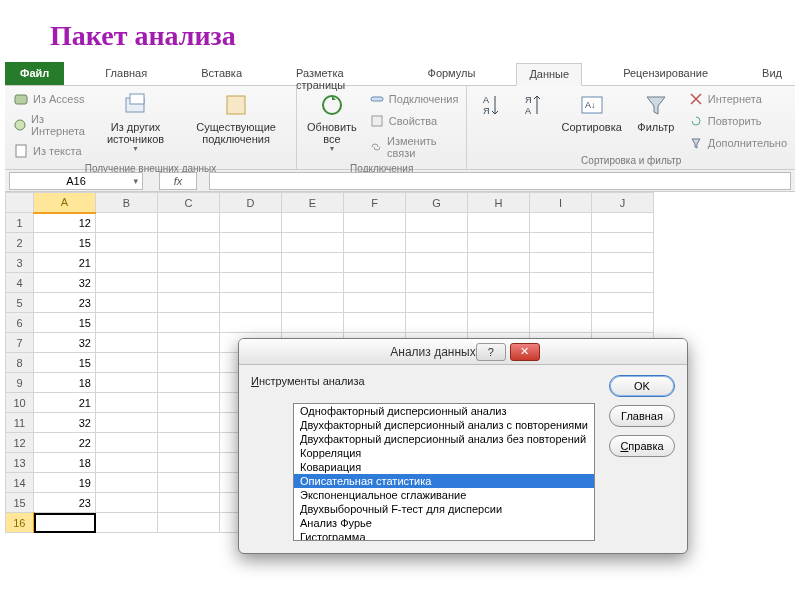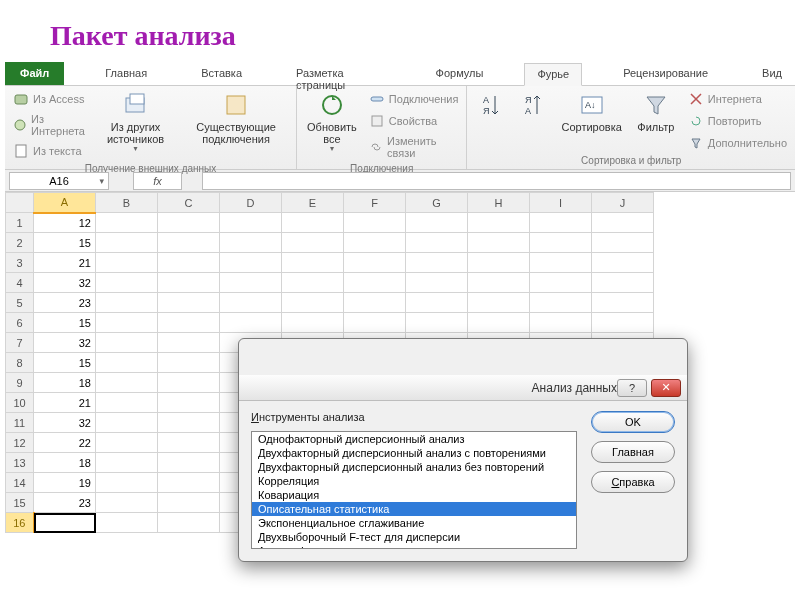--- a/index.html
+++ b/index.html
@@ -108,40 +108,40 @@
 
     
     .formula-bar {
       display: flex;
       align-items: center;
       border-bottom: 1px solid #ccc;
       height: 22px;
       background: #efefef;
     }
     .name-box {
-      width: 100px;
+      width: 134px;
       background: #fff;
       border: 1px solid #bbb;
       margin: 2px 4px;
       height: 18px;
       display:flex;
       align-items:center;
       justify-content:center;
       font-size: 11px;
       position:relative;
     }
     .name-box::after{
       content:"▾";
       position:absolute; right:4px; color:#666; font-size:9px;
     }
     .fx-icon {
-      width: 49px; height:18px;
+      width: 38px; height:18px;
       display:flex; align-items:center; justify-content:center;
       color:#555; font-style: italic;
-      border:1px solid #bbb; background:#fff; margin:2px 20px;
+      border:1px solid #bbb; background:#fff; margin:2px 12px;
     }
     .formula-input{
       flex:1; height:18px; background:#fff; border:1px solid #bbb;
       margin:2px 4px 2px 0;
     }
 
     
     .grid-wrap { position: relative; }
     table.sheet {
       border-collapse: collapse;
@@ -191,48 +191,48 @@
       top: 338px;
       width: 450px;
       background: #f0f0f0;
       border: 1px solid #7a7a7a;
       border-radius: 6px;
       box-shadow: 0 6px 18px rgba(0,0,0,.45);
       overflow: hidden;
       font-size: 11px;
     }
     .dlg-title {
-      display:flex; align-items:center; justify-content:flex-end;
+      display:flex; align-items:center; justify-content:center;
       height: 26px;
       background: linear-gradient(#fdfdfd,#e4e4e4);
       border-bottom: 1px solid #bdbdbd;
       padding: 0 6px 0 10px;
-      margin-top: 36px;
     }
     .dlg-title span { font-size: 12px; color:#333; }
     .dlg-title .winbtns { display:flex; gap:4px; }
     .winbtn {
       width: 30px; height:18px; border-radius:3px;
       display:flex; align-items:center; justify-content:center;
       font-size:11px; color:#333; cursor:pointer;
       background: linear-gradient(#f6f6f6,#dcdcdc);
       border:1px solid #9a9a9a;
     }
     .winbtn.close { background: linear-gradient(#f08080,#c83a2a); color:#fff; border-color:#8b2a1d;}
     .dlg-body {
       display:flex; padding:10px 12px 12px 12px; gap:14px;
     }
     .dlg-left { flex:1; }
-    .dlg-left .lbl { margin-bottom:8px; color:#222; }
+    .dlg-left .lbl { margin-bottom:16px; color:#222; }
     .dlg-left .lbl u { text-decoration: underline; }
     .listbox {
       border:1px solid #888; background:#fff;
-      height: 118px;
+      height: 138px;
       overflow-y: auto;
       position:relative;
+      margin-left:42px;
     }
     .listbox .item {
       padding: 1px 6px;
       cursor: pointer;
       white-space: nowrap;
     }
     .listbox .item.sel {
       background: #2f7bd9;
       color: #fff;
     }
@@ -263,21 +263,21 @@
 <div class="page-title">Пакет анализа</div>
 
 <div class="app">
 
   <div class="ribbon-tabs">
     <div class="ribbon-tab file-tab">Файл</div>
     <div class="ribbon-tab">Главная</div>
     <div class="ribbon-tab">Вставка</div>
     <div class="ribbon-tab">Разметка страницы</div>
     <div class="ribbon-tab">Формулы</div>
-    <div class="ribbon-tab active">Фурье</div>
+    <div class="ribbon-tab active">Данные</div>
     <div class="ribbon-tab">Рецензирование</div>
     <div class="ribbon-tab">Вид</div>
   </div>
 
   <div class="ribbon-body">
 
     <div class="ribbon-group">
       <div class="ribbon-group-content">
         <div class="v-stack">
           <div class="rbtn-small">

